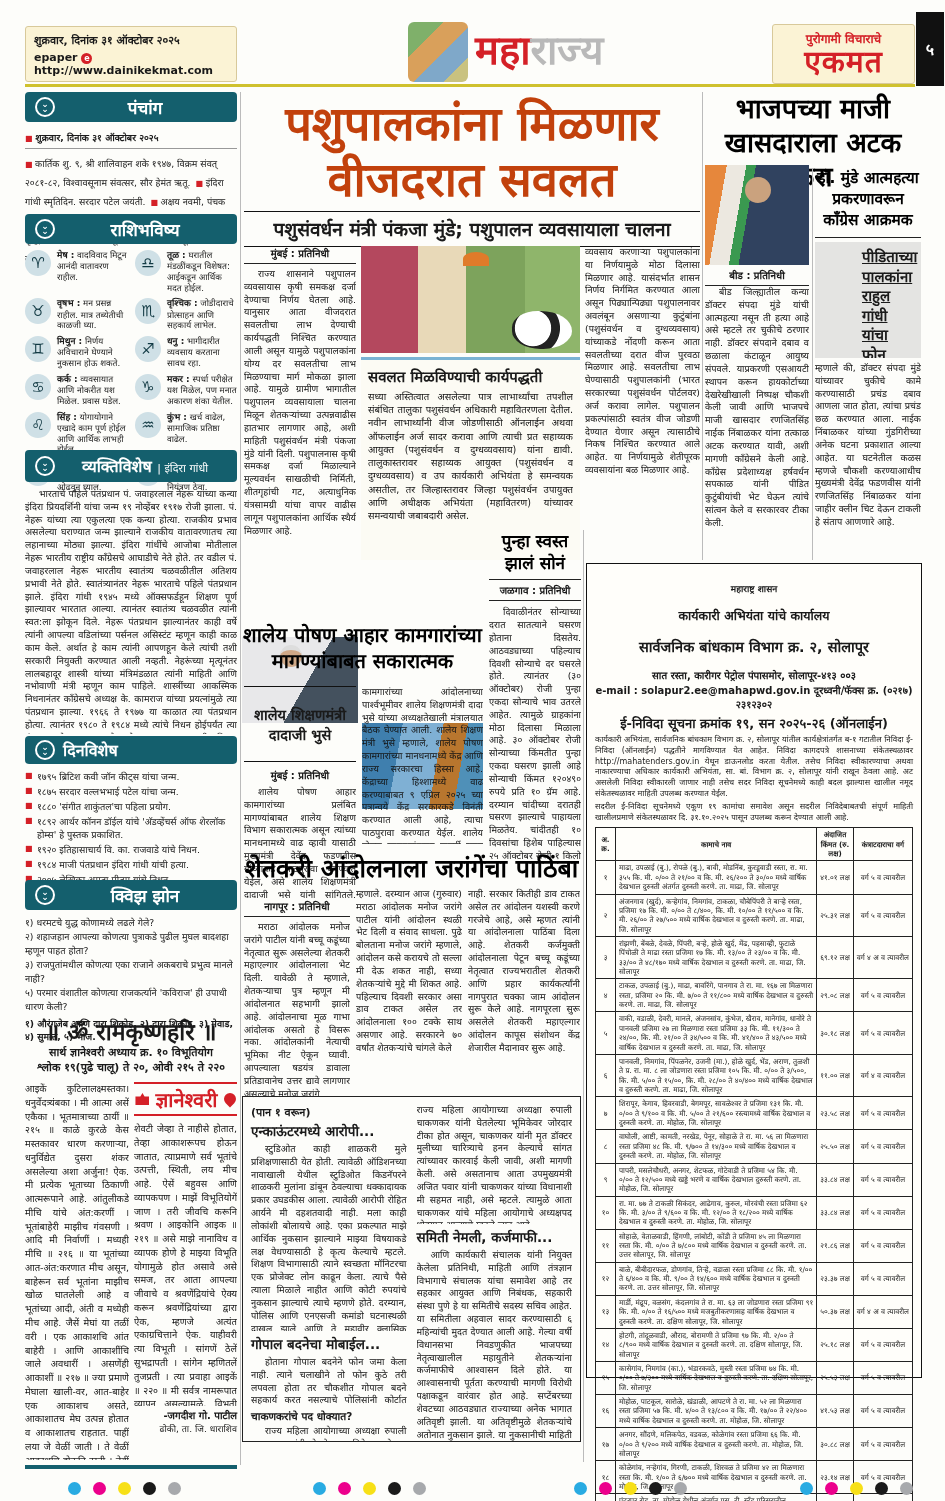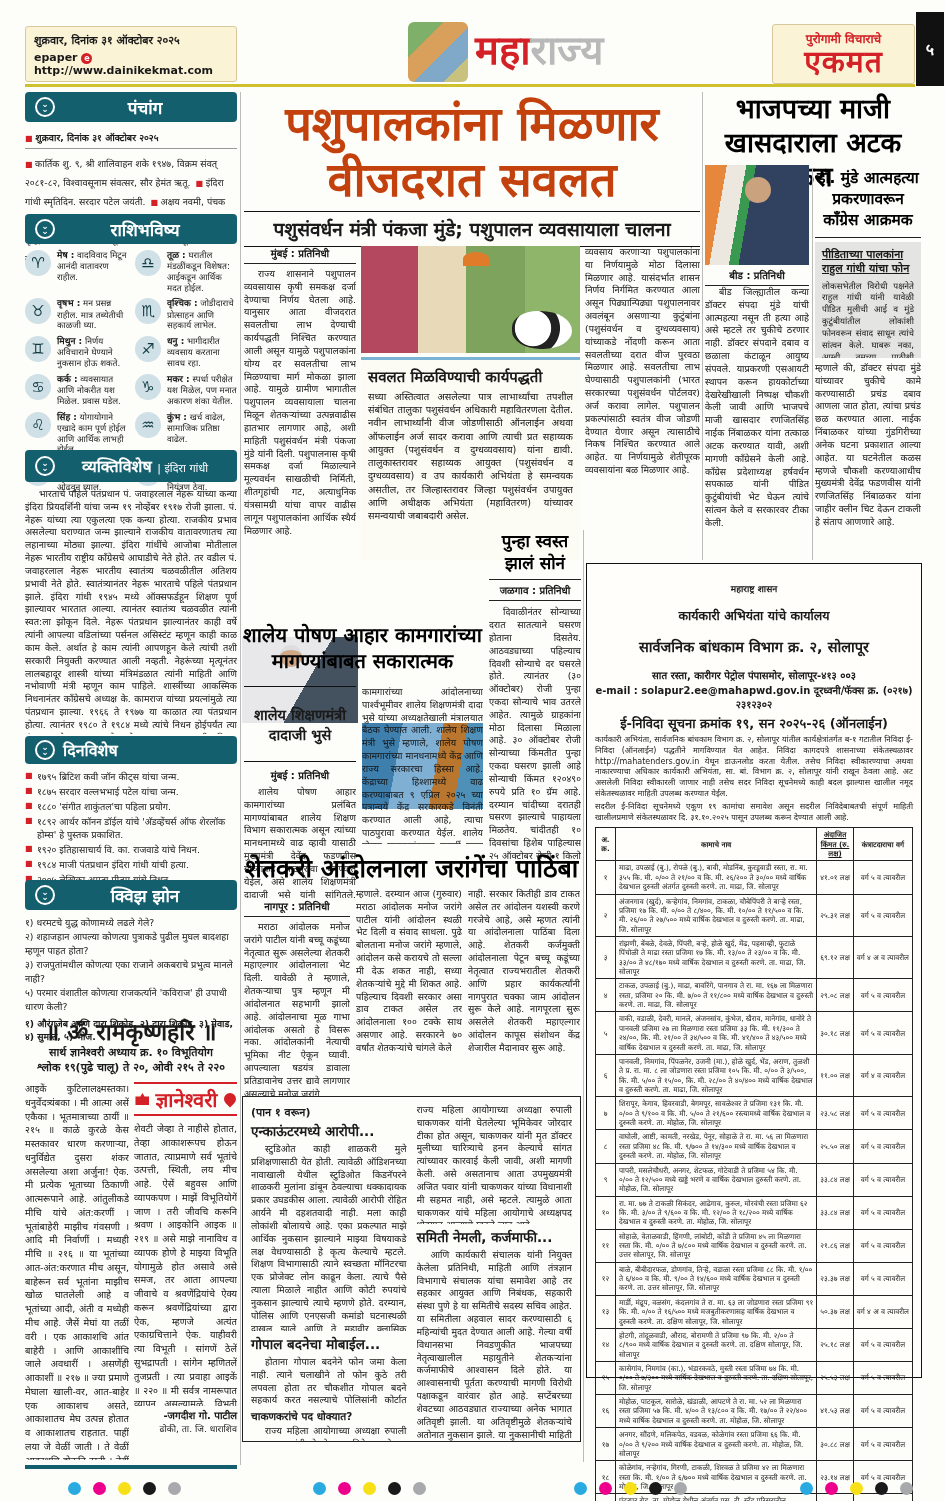--- a/index.html
+++ b/index.html
@@ -59,21 +59,21 @@
   .main-hl { font-size:47px; line-height:1.2; font-weight:bold; text-align:center; color:#c2410c; }
   .main-sub { font-size:19px; font-weight:bold; text-align:center; border-top:1.5px solid #111; border-bottom:1.5px solid #111; padding:4px 0; }
   .hl2 { font-weight:bold; text-align:center; color:#000; }
 
   .photo { background:#9aa; position:relative; overflow:hidden; }
   .kicker { font-weight:bold; font-size:14.5px; text-align:center; border-top:1.5px solid #111; border-bottom:1.5px solid #111; padding:17px 2px; }
   .procbox { border-top:3px solid #7ab3d4; background:#fcfbf4; padding:6px 7px; }
   .procbox h3 { font-size:15px; font-weight:bold; margin-bottom:4px; }
 
   .graybox { background:#e4e4e2; padding:6px 7px; }
-  .graybox h4 { font-size:11px; font-weight:bold; text-decoration:underline; line-height:1.3; margin-bottom:4px; }
+  .graybox h4 { font-size:15px; font-weight:bold; text-decoration:underline; line-height:1.3; margin-bottom:4px;margin-left:40px; }
 
   
   .tender { border:1.5px solid #111; background:#fffefa; padding:6px 8px 4px; }
   .t-c { text-align:center;margin-top:12px; }
   .t-small { font-size:8px; line-height:1.35; text-align:justify; }
   table.ttab { width:100%; border-collapse:collapse; margin-top:4px; }
   table.ttab th, table.ttab td { border:1px solid #222; font-size:7.2px; line-height:1.3; padding:2px 3px; vertical-align:middle; }
   table.ttab th { font-weight:bold; text-align:center; }
   td.num { text-align:center; white-space:nowrap; }
   .info-grid { border:1px solid #222; border-bottom:none; margin-top:5px; }
@@ -327,21 +327,21 @@
     <div class="t-c" style="font-size:10px;font-weight:bold;margin-top:1px;">e-mail : solapur2.ee@mahapwd.gov.in  दूरध्वनी/फॅक्स क्र. (०२१७) २३१२३०२</div>
     <div class="t-c" style="font-size:13px;font-weight:bold;margin:3px 0;">ई-निविदा सूचना क्रमांक १९, सन २०२५-२६ (ऑनलाईन)</div>
     <div class="t-small">कार्यकारी अभियंता, सार्वजनिक बांधकाम विभाग क्र. २, सोलापूर यांतील कार्यक्षेत्रांतर्गत ब-१ गटातील निविदा ई-निविदा (ऑनलाईन) पद्धतीने मागविण्यात येत आहेत. निविदा कागदपत्रे शासनाच्या संकेतस्थळावर http://mahatenders.gov.in येथून डाऊनलोड करता येतील. तसेच निविदा स्वीकारण्याचा अथवा नाकारण्याचा अधिकार कार्यकारी अभियंता, सा. बां. विभाग क्र. २, सोलापूर यांनी राखून ठेवला आहे. अट असलेली निविदा स्वीकारली जाणार नाही तसेच सदर निविदा सूचनेमध्ये काही बदल झाल्यास खालील नमूद संकेतस्थळावर माहिती उपलब्ध करण्यात येईल.</div>
     <div class="t-small" style="margin-top:2px;">सदरील ई-निविदा सूचनेमध्ये एकूण १९ कामांचा समावेश असून सदरील निविदेबाबतची संपूर्ण माहिती खालीलप्रमाणे संकेतस्थळावर दि. ३१.१०.२०२५ पासून उपलब्ध करून देण्यात आली आहे.</div>
 
     <table class="ttab">
       <thead>
         <tr>
           <th style="width:20px;">अ. क्र.</th>
           <th>कामाचे नाव</th>
-          <th style="width:36px;text-decoration:underline;">अंदाजित किंमत (रु. लक्ष)</th>
+          <th style="width:36px;">अंदाजित किंमत (रु. लक्ष)</th>
           <th style="width:44px;">कंत्राटदाराचा वर्ग</th>
         </tr>
       </thead>
       <tbody>
         <tr>
             <td class="num">१</td>
             <td>माढा, उपळाई (बु.), रोपळे (बु.), बावी, मोडनिंब, कुरडूवाडी रस्ता, रा. मा. ३५५ कि. मी. ०/०० ते २१/०० व कि. मी. २६/२०० ते ३०/०० मध्ये वार्षिक देखभाल दुरुस्ती अंतर्गत दुरुस्ती करणे. ता. माढा, जि. सोलापूर</td>
             <td class="num">४१.०१ लक्ष</td>
             <td class="num">वर्ग ५ व त्यावरील</td>
           </tr>

